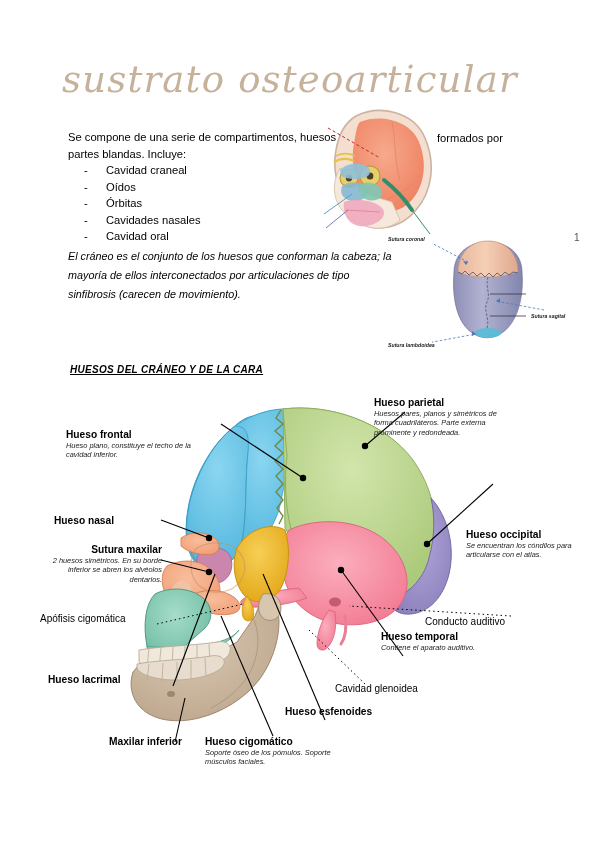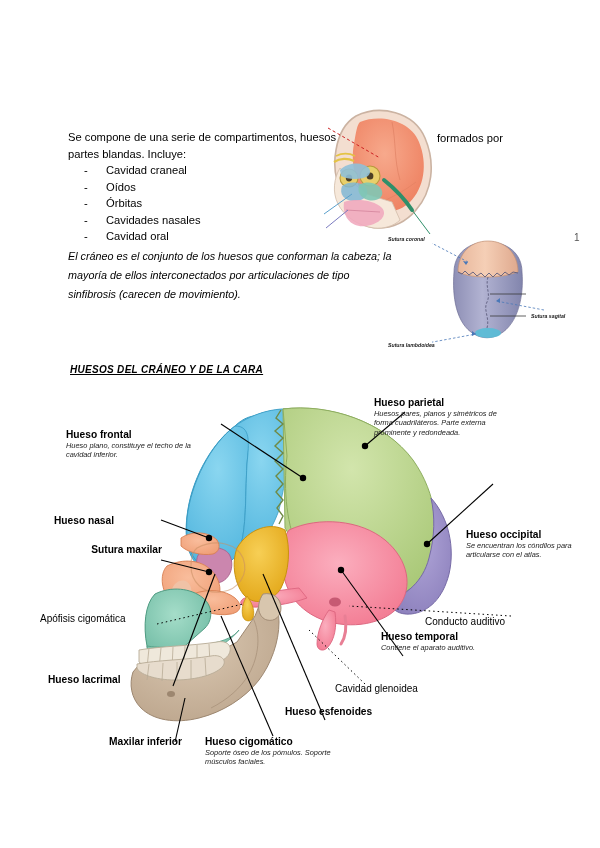--- a/index.html
+++ b/index.html
@@ -93,20 +93,21 @@
   .l-esfeno{left:285px;top:705px;width:120px;}
   .l-temporal{left:381px;top:630px;width:120px;}
   .l-conducto{left:425px;top:615px;width:110px;}
   .l-glenoidea{left:335px;top:682px;width:120px;}
 </style>
 </head>
 <body>
 
 <div class="page">
 
+  <div class="title">sustrato osteoarticular</div>
 
   <div class="intro">Se compone de una serie de compartimentos, huesos y partes blandas. Incluye:</div>
   <div class="formados">formados por</div>
 
   <div class="bullets">
     <div class="row">
       <span class="dash">-</span>
       <span>Cavidad craneal</span>
     </div>
     <div class="row">
@@ -407,20 +408,21 @@
     <div class="hd">Hueso occipital</div>
     <div class="sb">Se encuentran los cóndilos para articularse con el atlas.</div>
   </div>
 
   <div class="lbl l-nasal">
     <div class="hd">Hueso nasal</div>
   </div>
 
   <div class="lbl l-maxilar r">
     <div class="hd">Sutura maxilar</div>
+    <div class="sb">2 huesos simétricos. En su borde inferior se abren los alvéolos dentarios.</div>
   </div>
 
   <div class="lbl l-apofisis">
     <div class="hd reg">Apófisis cigomática</div>
   </div>
 
   <div class="lbl l-lacrimal">
     <div class="hd">Hueso lacrimal</div>
   </div>
 

